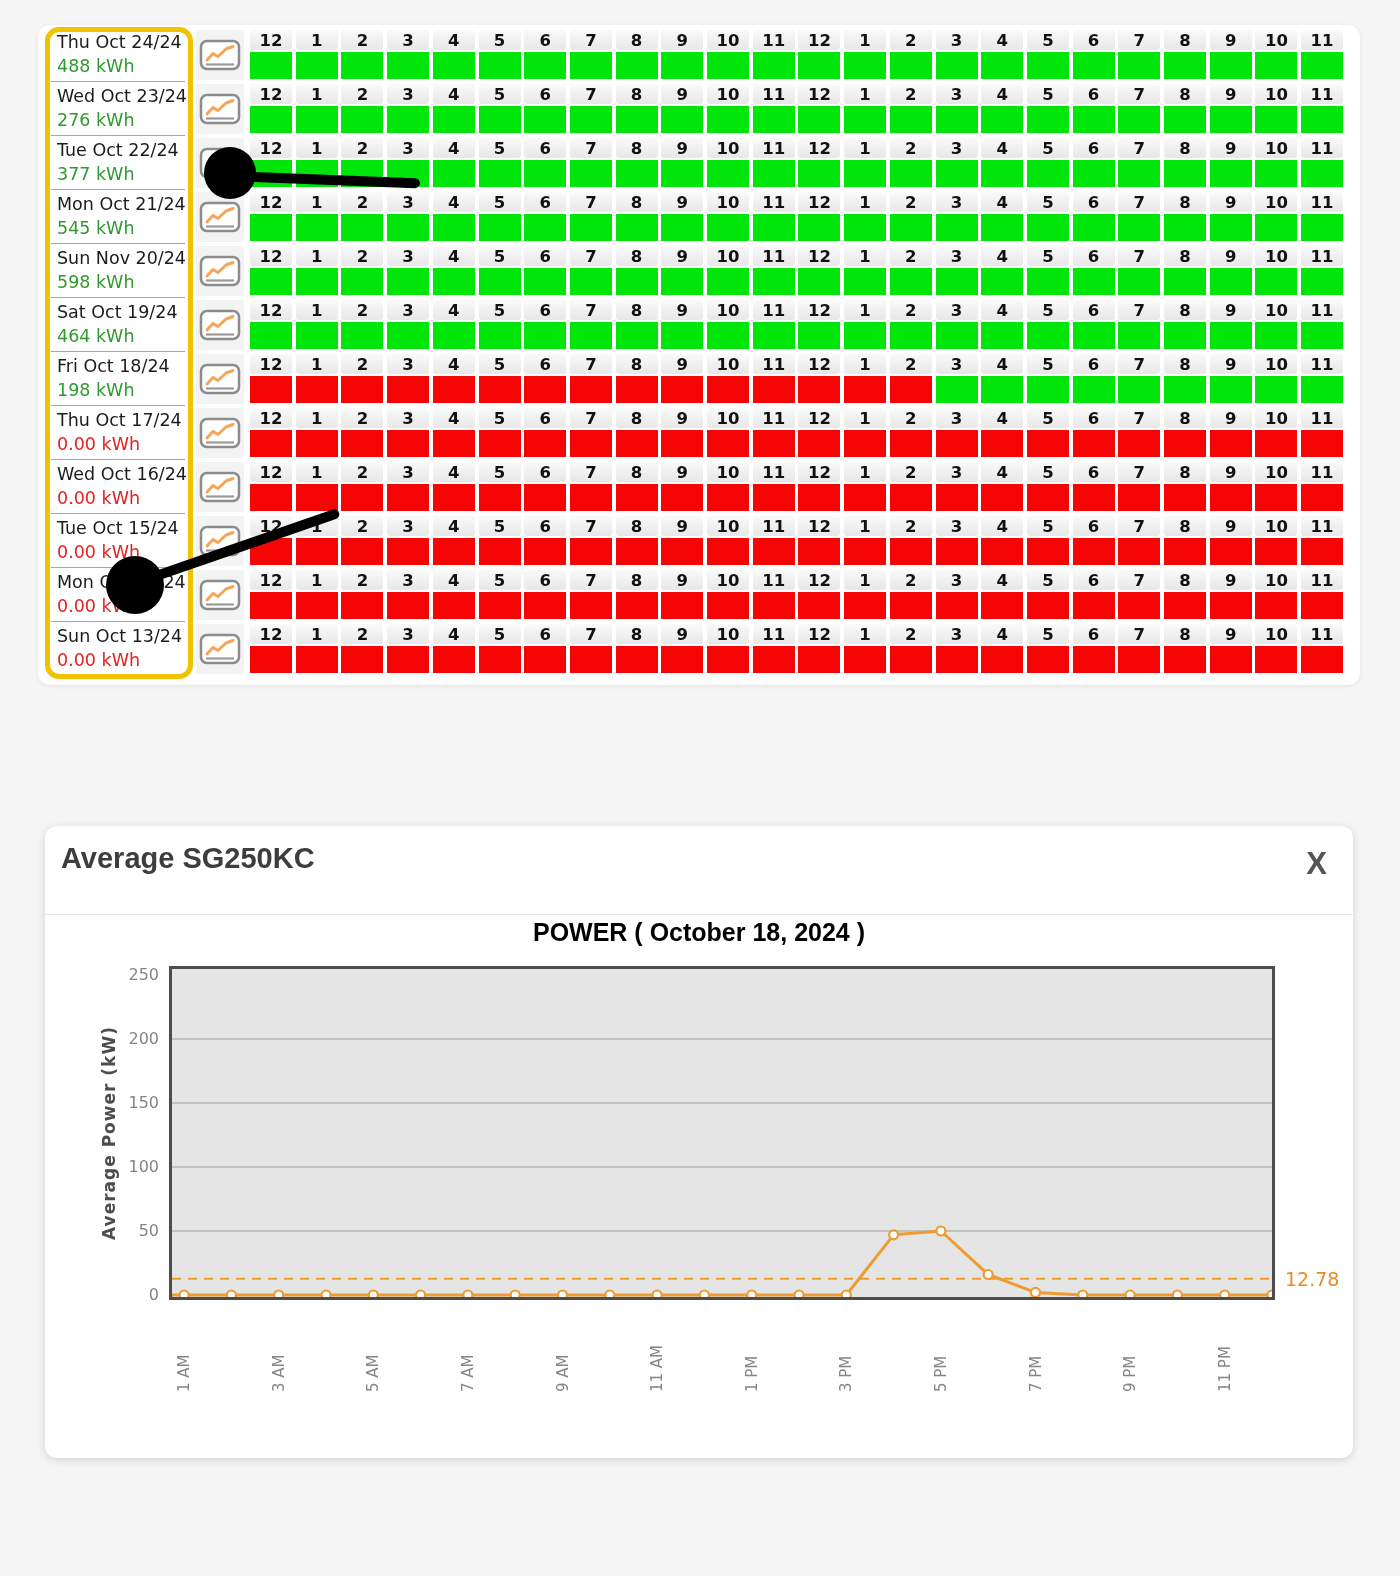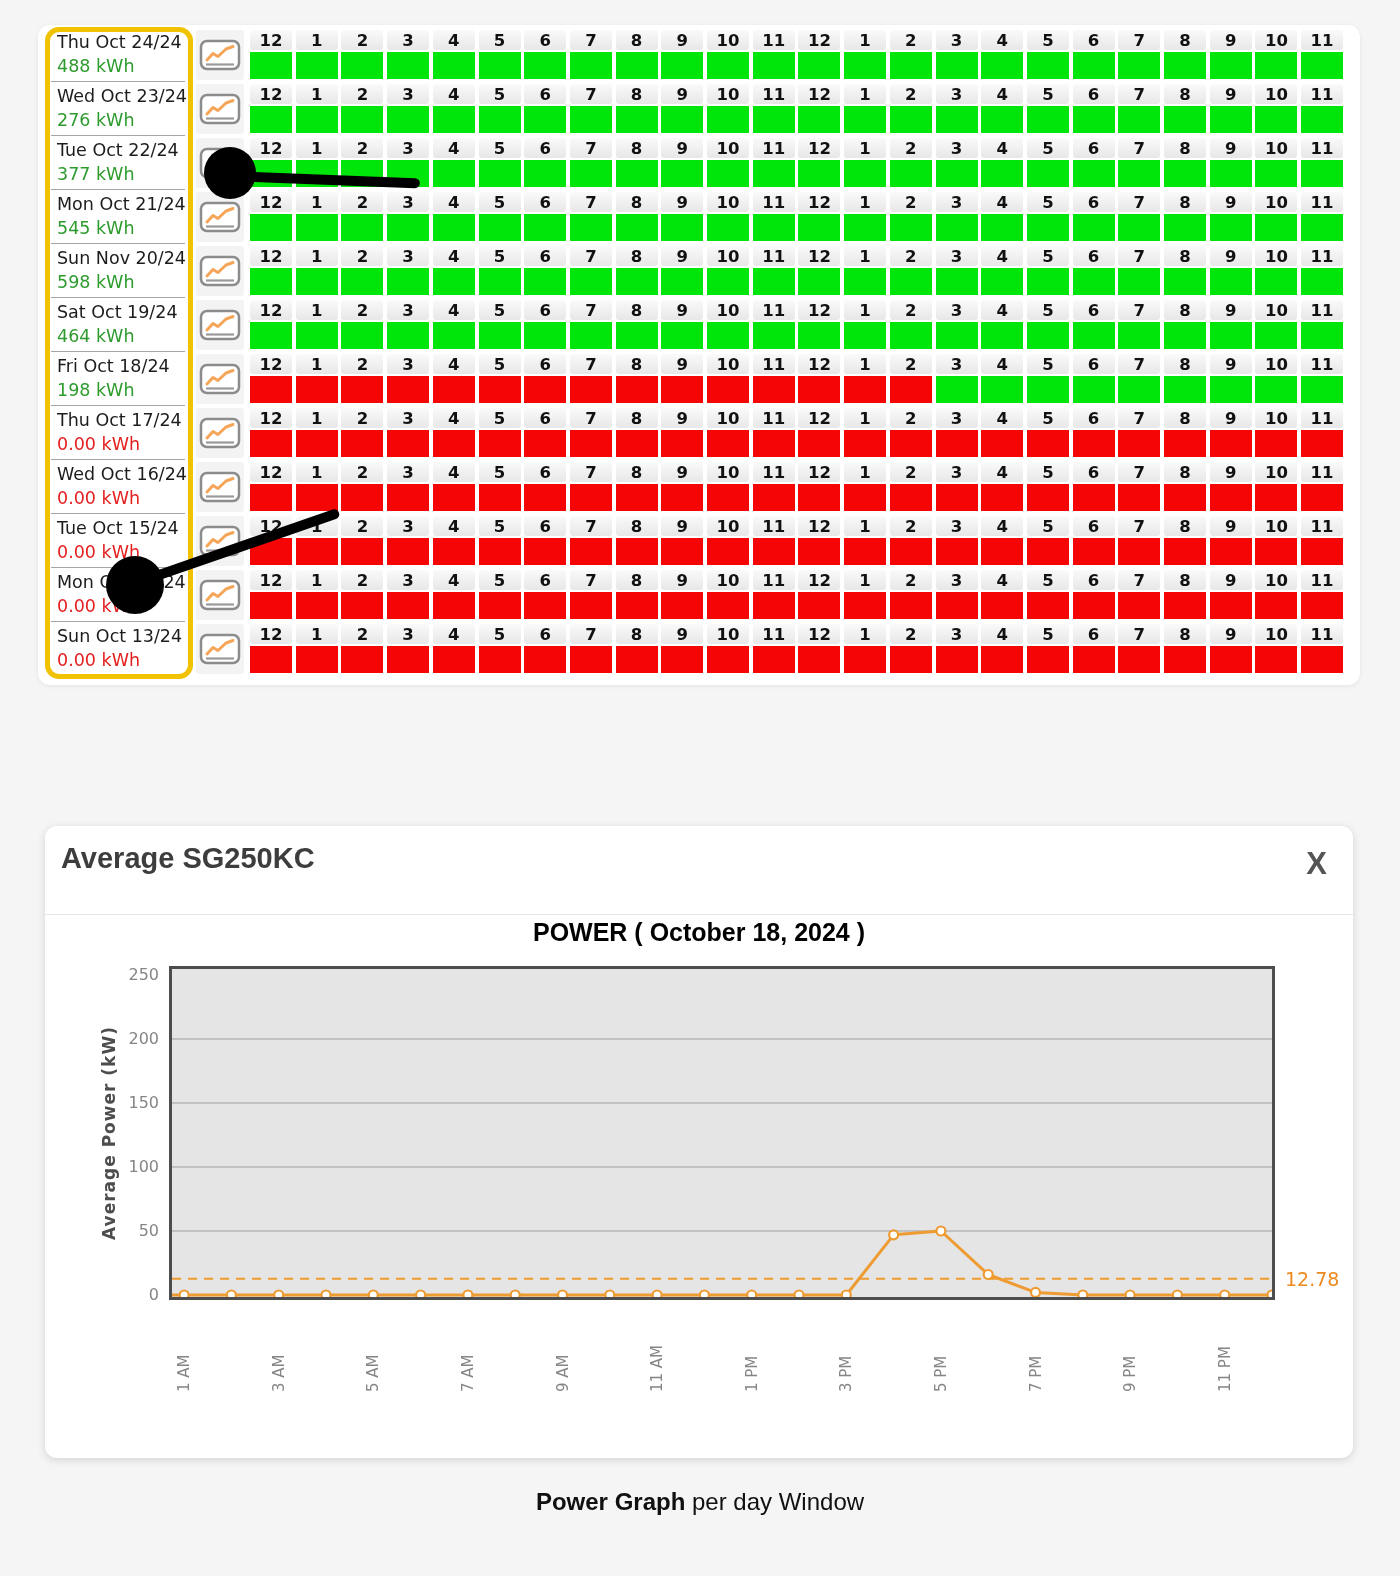--- a/index.html
+++ b/index.html
@@ -815,21 +815,20 @@
     <div class="date-col-frame"></div>
   </div>
 
   <div class="callout-layer">
     <div id="line1" class="callout-line"></div>
     <div id="dot1" class="callout-dot"></div>
     <div id="line2" class="callout-line"></div>
     <div id="dot2" class="callout-dot"></div>
   </div>
 
-  <div id="caption-power" class="caption"><b>Power Graph</b><span> per day Window</span></div>
 
   <div class="power-card" id="power-card">
     <div class="card-title">Average SG250KC</div>
     <div class="card-close">X</div>
     <div class="card-sep"></div>
     <div class="chart-title">POWER ( October 18, 2024 )</div>
     <div class="ylabel">Average Power (kW)</div>
     <div class="plot">
       <svg id="chart-svg" width="1100" height="328" viewBox="0 0 1100 328">
           <line x1="0" y1="262" x2="1100" y2="262" stroke="#b4b4b4" stroke-width="1.5"></line>

